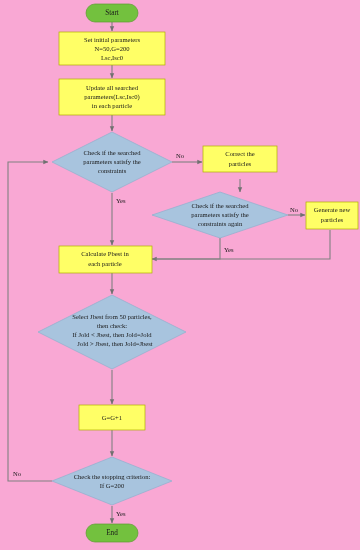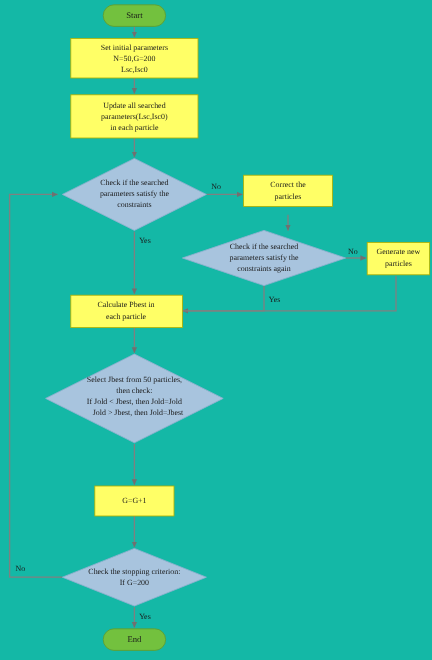--- a/index.html
+++ b/index.html
@@ -10,21 +10,21 @@
   body {
     width: 360px;
     height: 550px;
     font-family: "Liberation Serif", serif;
     overflow: hidden;
   }
   #flowchart-root {
     position: relative;
     width: 360px;
     height: 550px;
-    background: #14b8a6;
+    background: #f9a8d4;
   }
   svg#flow-svg {
     display: block;
     width: 360px;
     height: 550px;
   }
   .node-shape {
     stroke: #7f7f7f;
     stroke-width: 0.7;
   }

